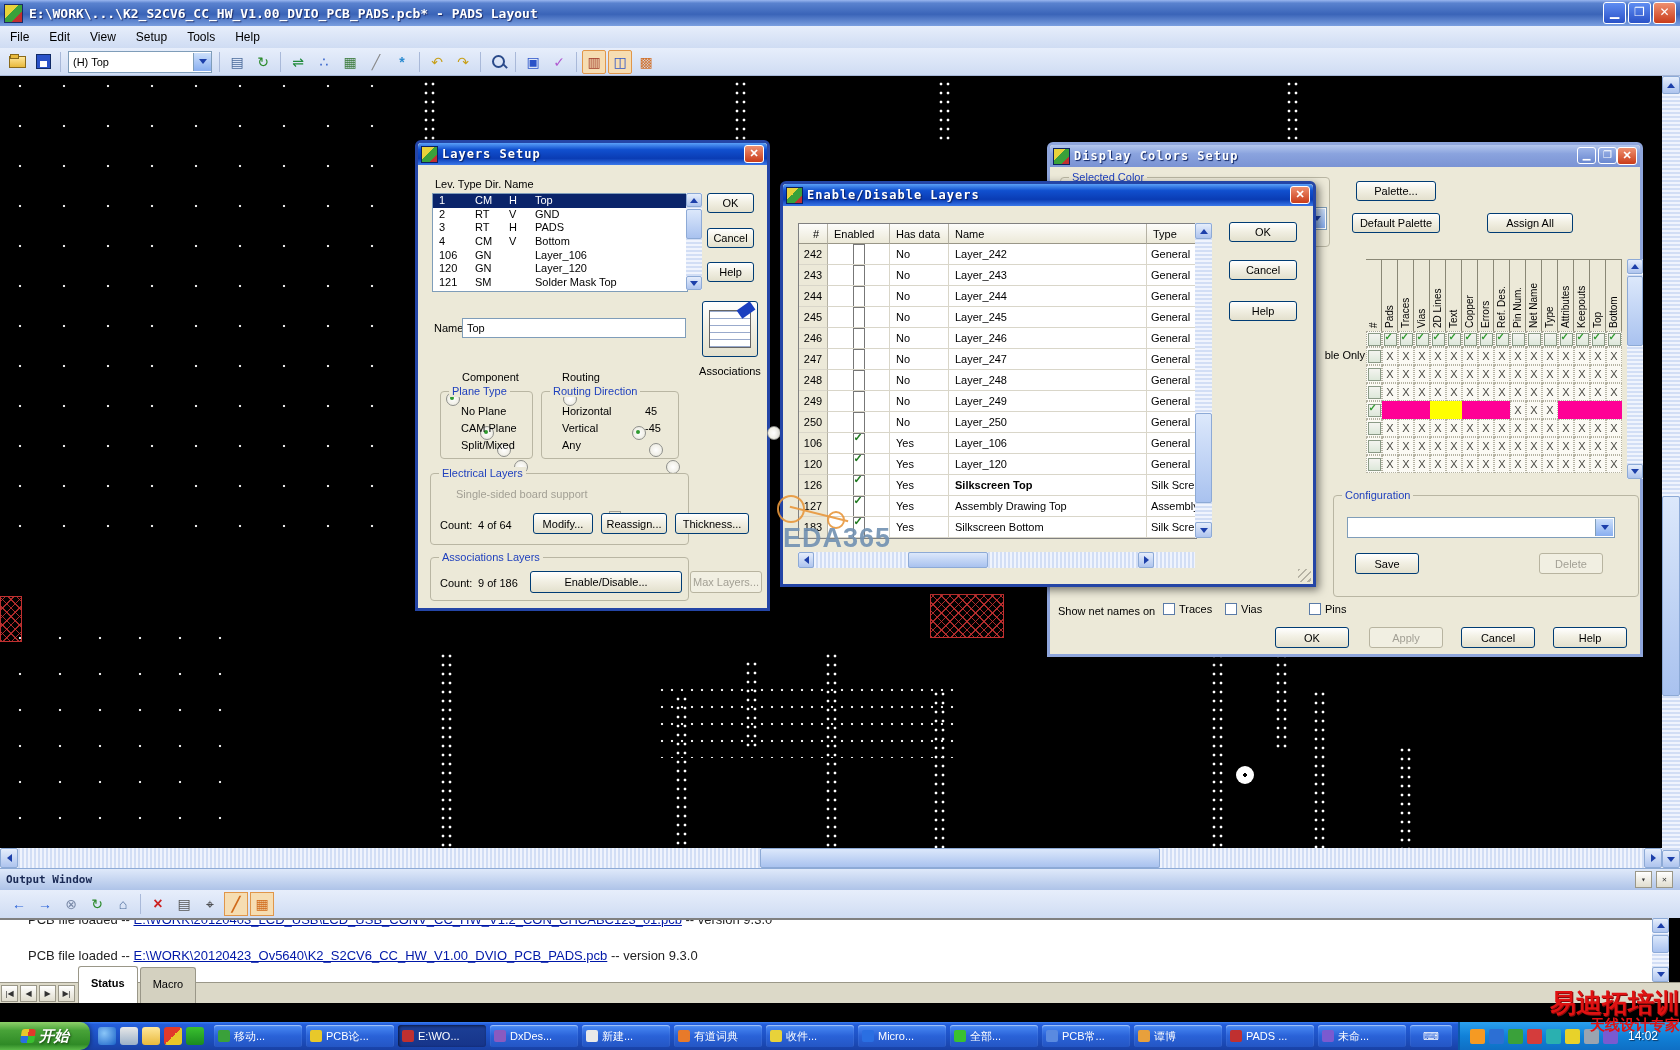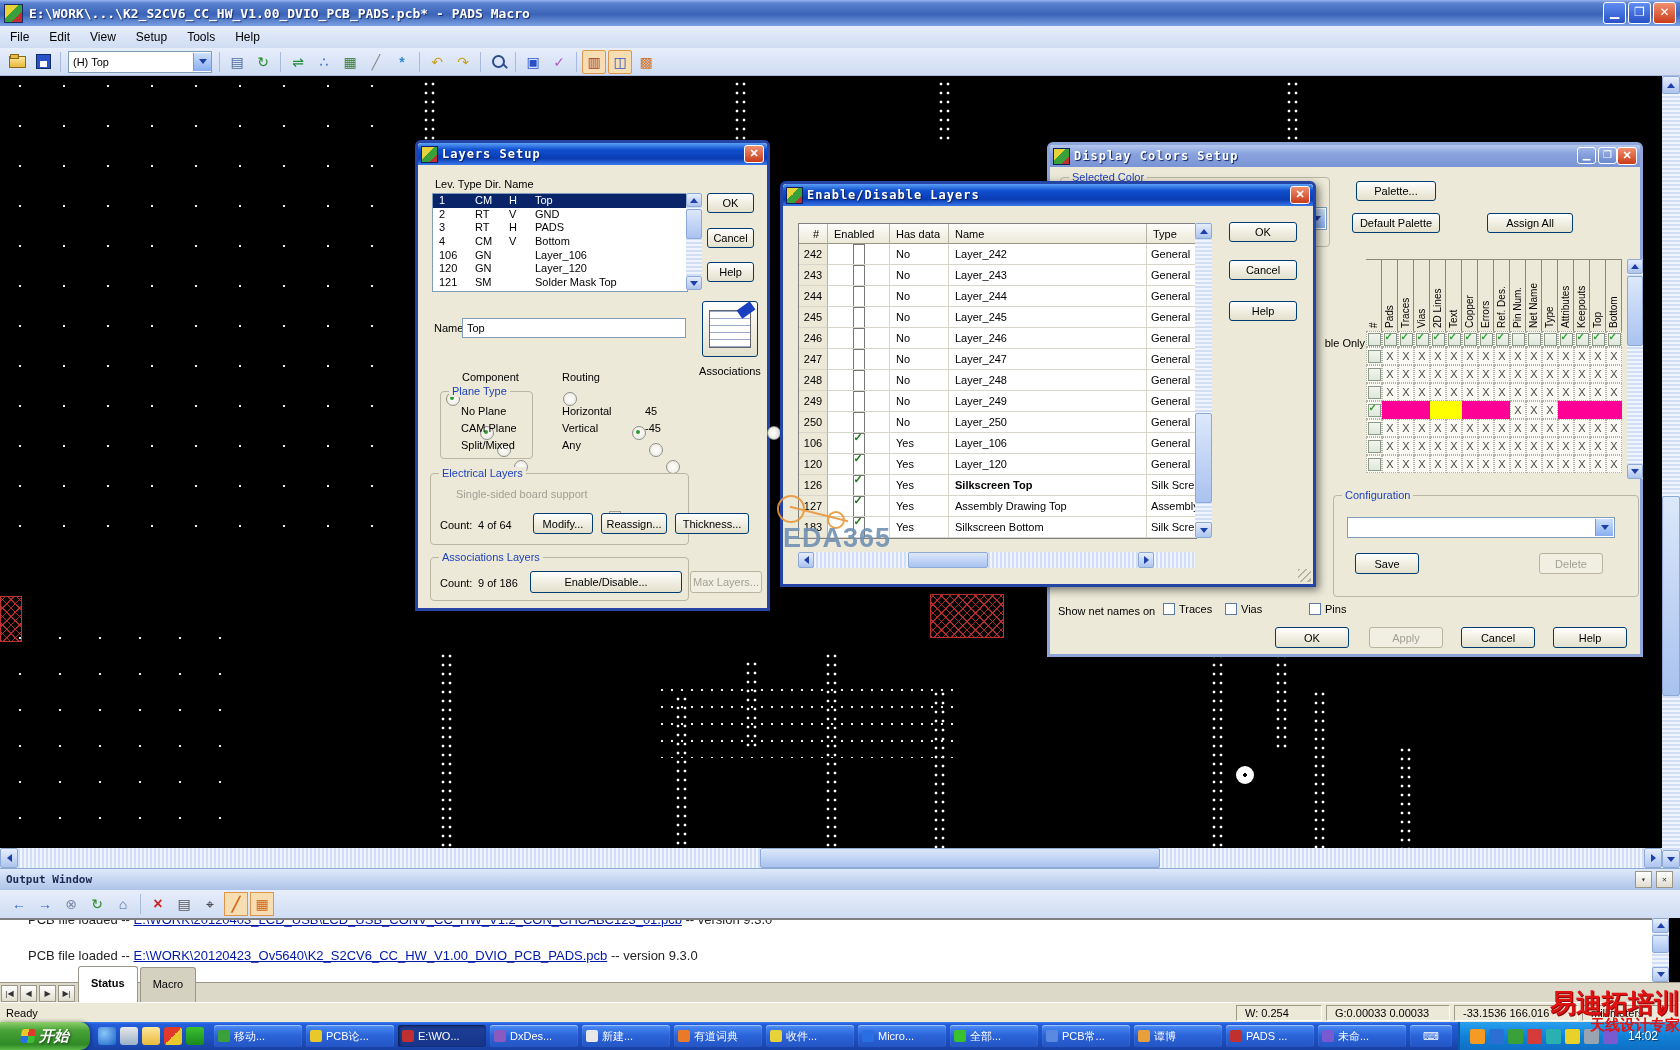--- a/index.html
+++ b/index.html
@@ -151,21 +151,21 @@
     linear-gradient(135deg,transparent 0 50%,#9a97 50%) ;
     background-image:repeating-linear-gradient(135deg,#b5b2a4 0 2px,transparent 2px 5px);}
 </style>
 </head>
 <body>
 
 <div id="screen">
 
   <div id="titlebar" class="abs">
     <div class="appicon"></div>
-    <div class="apptitle">E:\WORK\...\K2_S2CV6_CC_HW_V1.00_DVIO_PCB_PADS.pcb* - PADS Macro</div>
+    <div class="apptitle">E:\WORK\...\K2_S2CV6_CC_HW_V1.00_DVIO_PCB_PADS.pcb* - PADS Layout</div>
     <div style="margin-left:auto;display:flex;">
       <div class="capbtn">▁</div>
       <div class="capbtn">❐</div>
       <div class="capbtn close">✕</div>
     </div>
   </div>
 
   <div id="menubar" class="abs">
       <div class="menu-item">File</div>
       <div class="menu-item">Edit</div>
@@ -279,20 +279,23 @@
     <div class="group" style="left:22px;top:248px;width:93px;height:68px;">
       <span class="legend">Plane Type</span>
     </div>
     <span class="radio on abs" style="left:28px;top:261px;"></span>
     <div class="rlabel" style="left:43px;top:262px;">No Plane</div>
     <span class="radio abs" style="left:28px;top:278px;"></span>
     <div class="rlabel" style="left:43px;top:279px;">CAM Plane</div>
     <span class="radio abs" style="left:28px;top:295px;"></span>
     <div class="rlabel" style="left:43px;top:296px;">Split/Mixed</div>
 
+    <div class="group" style="left:123px;top:248px;width:138px;height:68px;">
+      <span class="legend">Routing Direction</span>
+    </div>
     <span class="radio on abs" style="left:129px;top:261px;"></span>
     <div class="rlabel" style="left:144px;top:262px;">Horizontal</div>
     <span class="radio abs" style="left:129px;top:278px;"></span>
     <div class="rlabel" style="left:144px;top:279px;">Vertical</div>
     <span class="radio abs" style="left:129px;top:295px;"></span>
     <div class="rlabel" style="left:144px;top:296px;">Any</div>
     <span class="radio abs" style="left:212px;top:261px;"></span>
     <div class="rlabel" style="left:227px;top:262px;">45</div>
     <span class="radio abs" style="left:212px;top:278px;"></span>
     <div class="rlabel" style="left:227px;top:279px;">-45</div>
@@ -332,21 +335,21 @@
     </div>
     <div class="field" style="left:195px;top:62px;width:82px;height:23px;">
       <span class="combo-arrow abs" style="right:1px;top:1px;height:19px;">
           <span class="tri-d"></span>
         </span>
     </div>
     <div class="xp-btn" style="left:306px;top:36px;width:80px;height:20px;">Palette...</div>
     <div class="xp-btn" style="left:302px;top:68px;width:88px;height:20px;">Default Palette</div>
     <div class="xp-btn" style="left:437px;top:68px;width:86px;height:20px;">Assign All</div>
 
-    <div class="lbl" style="left:271px;top:192px;width:44px;text-align:right;overflow:hidden;">ble Only</div>
+    <div class="lbl" style="left:271px;top:204px;width:44px;text-align:right;overflow:hidden;">ble Only</div>
     <div id="dc-grid" style="left:316px;top:114px;">
         <div class="vlab">#</div>
         <div class="vlab">Pads</div>
         <div class="vlab">Traces</div>
         <div class="vlab">Vias</div>
         <div class="vlab">2D Lines</div>
         <div class="vlab">Text</div>
         <div class="vlab">Copper</div>
         <div class="vlab">Errors</div>
         <div class="vlab">Ref. Des.</div>
@@ -778,27 +781,20 @@
 
   <div id="tabsrow" class="abs">
       <div class="tnav">|◀</div>
       <div class="tnav">◀</div>
       <div class="tnav">▶</div>
       <div class="tnav">▶|</div>
       <div class="tab active">Status</div>
       <div class="tab">Macro</div>
     </div>
 
-  <div id="statusbar" class="abs">
-    <span style="padding-left:6px;">Ready</span>
-    <div class="sseg" style="left:1236px;width:86px;">W: 0.254</div>
-    <div class="sseg" style="left:1326px;width:124px;">G:0.00033 0.00033</div>
-    <div class="sseg" style="left:1454px;width:124px;">-33.1536 166.016</div>
-    <div class="sseg" style="left:1582px;width:96px;">millimeters</div>
-  </div>
 
   <div id="taskbar" class="abs">
     <div id="startbtn">
       <div class="winflag"></div>
       <span>开始</span>
     </div>
     <div style="display:flex;align-items:center;margin:0 6px;">
       <div class="ql" style="background:radial-gradient(circle at 35% 35%,#8ac6f8,#1a62c8);"></div>
       <div class="ql" style="background:linear-gradient(#e8e8e8,#9ab0c8);"></div>
       <div class="ql" style="background:linear-gradient(#ffe79a,#e8b93c);"></div>

